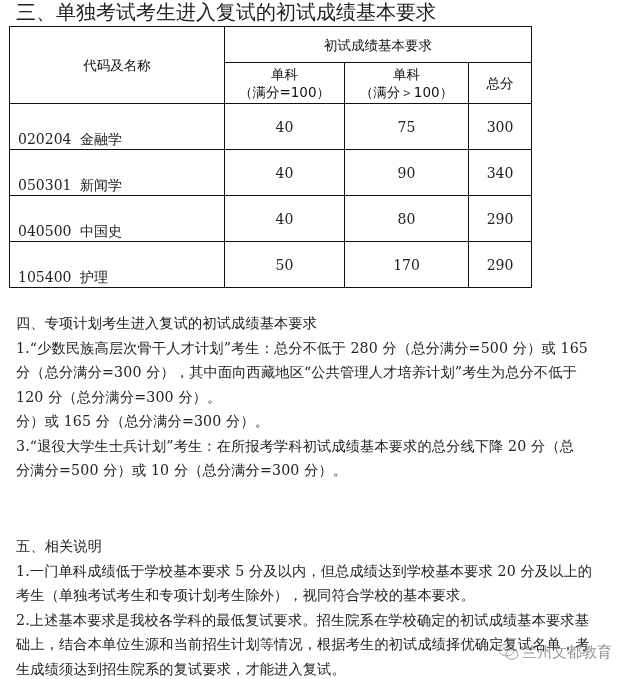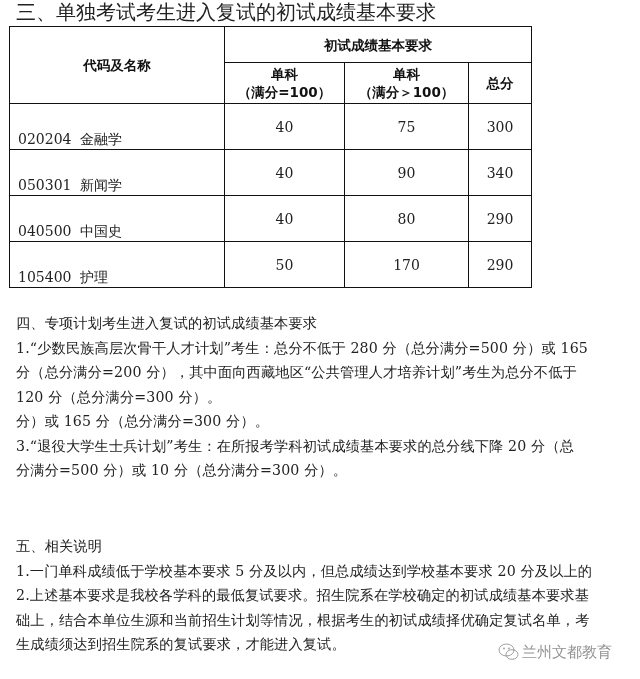--- a/index.html
+++ b/index.html
@@ -15,21 +15,21 @@
   table.req {
     position: absolute; left: 9px; top: 26px;
     border-collapse: collapse; table-layout: fixed;
     width: 522px;
   }
   table.req td, table.req th {
     border: 1.5px solid #111; padding: 0; text-align: center; vertical-align: middle;
   }
   table.req th {
     font-family: "DejaVu Sans", "Liberation Sans", sans-serif;
-    font-weight: bold; font-size: 13.5px; line-height: 18px; color: #111;
+    font-weight: normal; font-size: 13.5px; line-height: 18px; color: #111;
   }
   table.req td {
     font-size: 14px; color: #222; height: 40px;
   }
   table.req td.name { text-align: left; padding-left: 8px; white-space: nowrap; }
   .code { display: inline-block; width: 62px; margin-top: 27px; }
   .para {
     position: absolute; left: 16px; width: 620px;
     font-size: 14.2px; line-height: 24.5px; color: #222;
     letter-spacing: 0.15px;
@@ -94,30 +94,31 @@
     <td>50</td>
     <td>170</td>
     <td>290</td>
   </tr>
 </tbody>
   </table>
 
 <div class="para" style="top:311px;">
   <p>四、专项计划考生进入复试的初试成绩基本要求</p>
   <p>1.“少数民族高层次骨干人才计划”考生：总分不低于 280 分（总分满分=500 分）或 165</p>
-  <p>分（总分满分=200 分），其中面向西藏地区“公共管理人才培养计划”考生为总分不低于</p>
+  <p>分（总分满分=300 分），其中面向西藏地区“公共管理人才培养计划”考生为总分不低于</p>
   <p>120 分（总分满分=300 分）。</p>
   <p>分）或 165 分（总分满分=300 分）。</p>
   <p>3.“退役大学生士兵计划”考生：在所报考学科初试成绩基本要求的总分线下降 20 分（总</p>
   <p>分满分=500 分）或 10 分（总分满分=300 分）。</p>
 </div>
 
 <div class="para" style="top:534px;">
   <p>五、相关说明</p>
   <p>1.一门单科成绩低于学校基本要求 5 分及以内，但总成绩达到学校基本要求 20 分及以上的</p>
+  <p>考生（单独考试考生和专项计划考生除外），视同符合学校的基本要求。</p>
   <p>2.上述基本要求是我校各学科的最低复试要求。招生院系在学校确定的初试成绩基本要求基</p>
   <p>础上，结合本单位生源和当前招生计划等情况，根据考生的初试成绩择优确定复试名单，考</p>
   <p>生成绩须达到招生院系的复试要求，才能进入复试。</p>
 </div>
 
 <div class="watermark">
   <svg class="wm-icon" viewBox="0 0 22 20">
     <ellipse cx="8.5" cy="8" rx="7.5" ry="6" fill="none" stroke="rgba(120,120,120,0.7)" stroke-width="1"></ellipse>
     <ellipse cx="14" cy="12.5" rx="6" ry="4.8" fill="none" stroke="rgba(120,120,120,0.7)" stroke-width="1"></ellipse>
     <circle cx="6" cy="6.5" r="0.9" fill="rgba(120,120,120,0.7)"></circle>

